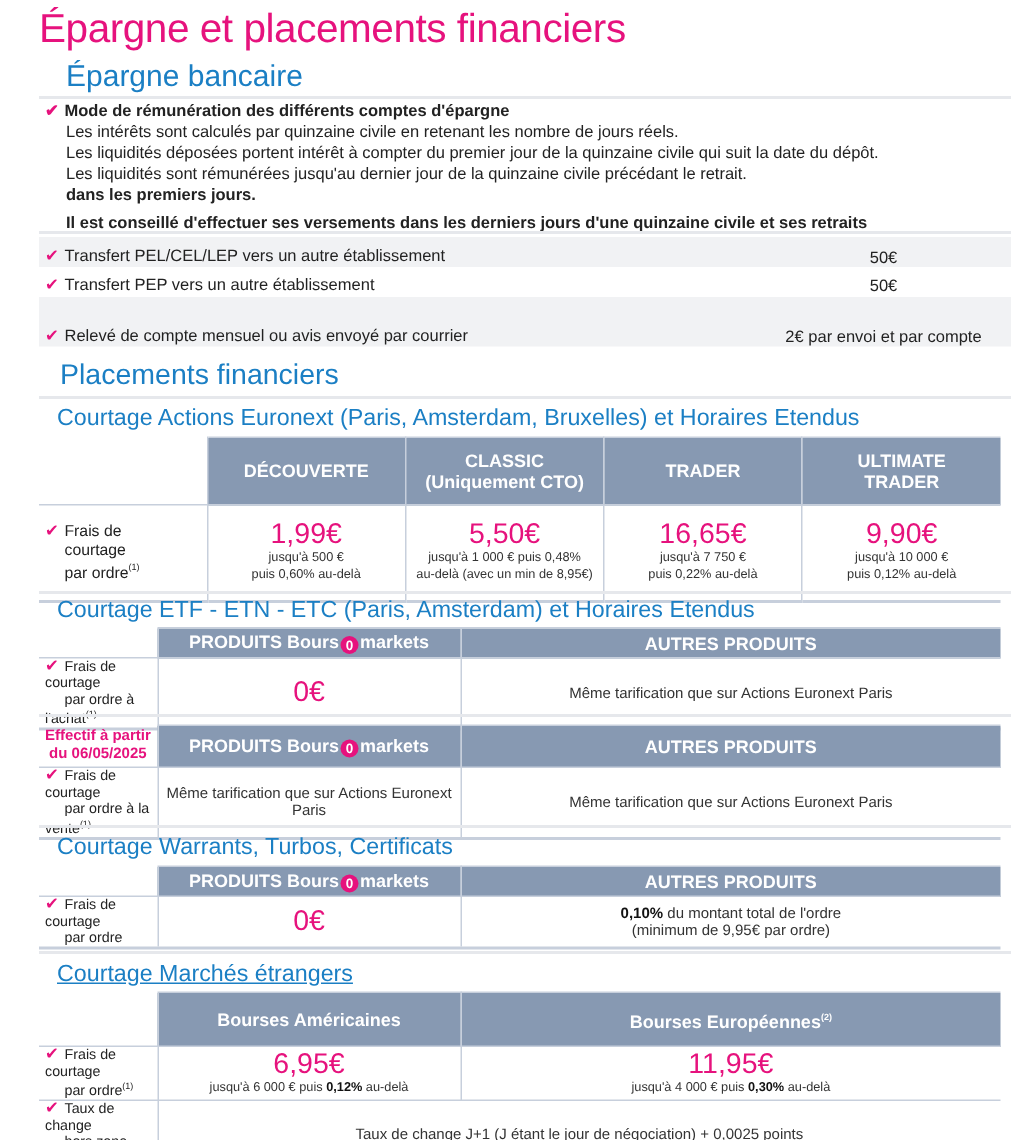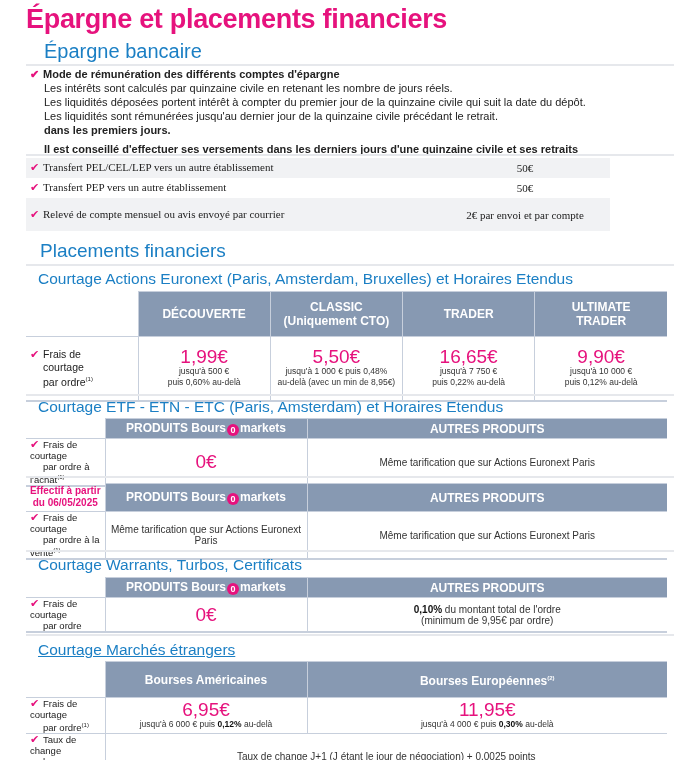--- a/index.html
+++ b/index.html
@@ -1,30 +1,30 @@
 <!DOCTYPE html>
 <html><head>
 <meta charset="utf-8">
 <style>
   * { box-sizing: border-box; margin: 0; padding: 0; }
   html, body { width: 690px; height: 760px; background: #ffffff; overflow: hidden; }
   body { font-family: "Liberation Sans", sans-serif; color: #222; position: relative; }
 
-  .h1 { position: absolute; left: 26px; top: 4px; font-size: 27px; font-weight: bold; color: #e6127d; letter-spacing: -0.3px; }
+  .h1 { position: absolute; left: 26px; top: 4px; font-size: 27px; font-weight: normal; color: #e6127d; letter-spacing: -0.3px; }
   .h2 { position: absolute; font-size: 20px; color: #1b7fc4; }
   .h3 { position: absolute; font-size: 15.5px; color: #1b7fc4; }
   .rule { position: absolute; left: 26px; width: 648px; height: 2px; background: #e6e8ec; }
 
   .check { color: #e6127d; font-size: 11px; display: inline-block; width: 13px; }
 
   .savings-block { position: absolute; left: 30px; top: 67px; width: 640px; font-size: 11px; line-height: 14px; }
   .savings-block .bold { font-weight: bold; }
   .savings-block .indent { padding-left: 14px; }
 
-  .fee-row { position: absolute; left: 26px; width: 584px; background: #f1f2f4; font-size: 11px; display: flex; align-items: center; font-family: Liberation Serif, serif; }
+  .fee-row { position: absolute; left: 26px; width: 648px; background: #f1f2f4; font-size: 11px; display: flex; align-items: flex-end; }
   .fee-row .lbl { flex: 1; padding-left: 4px; line-height: 13.5px; }
   .fee-row .val { width: 170px; text-align: center; }
 
   table.grid { position: absolute; left: 26px; border-collapse: collapse; table-layout: fixed; width: 641px; }
   table.grid td, table.grid th { border: 1.5px solid #c7cfdc; }
   table.grid th { background: #8799b2; color: #ffffff; font-weight: bold; font-size: 12px; text-align: center; line-height: 14px; }
   table.grid th.empty { background: #ffffff; border-top: none; border-left: none; }
   table.grid td { font-size: 10px; text-align: center; vertical-align: middle; }
   table.grid td.label { text-align: left; font-size: 10.5px; line-height: 12.5px; padding-left: 4px; border-left: none; }
   table.grid tr:last-child td { border-bottom: 2px solid #c7cfdc; }

